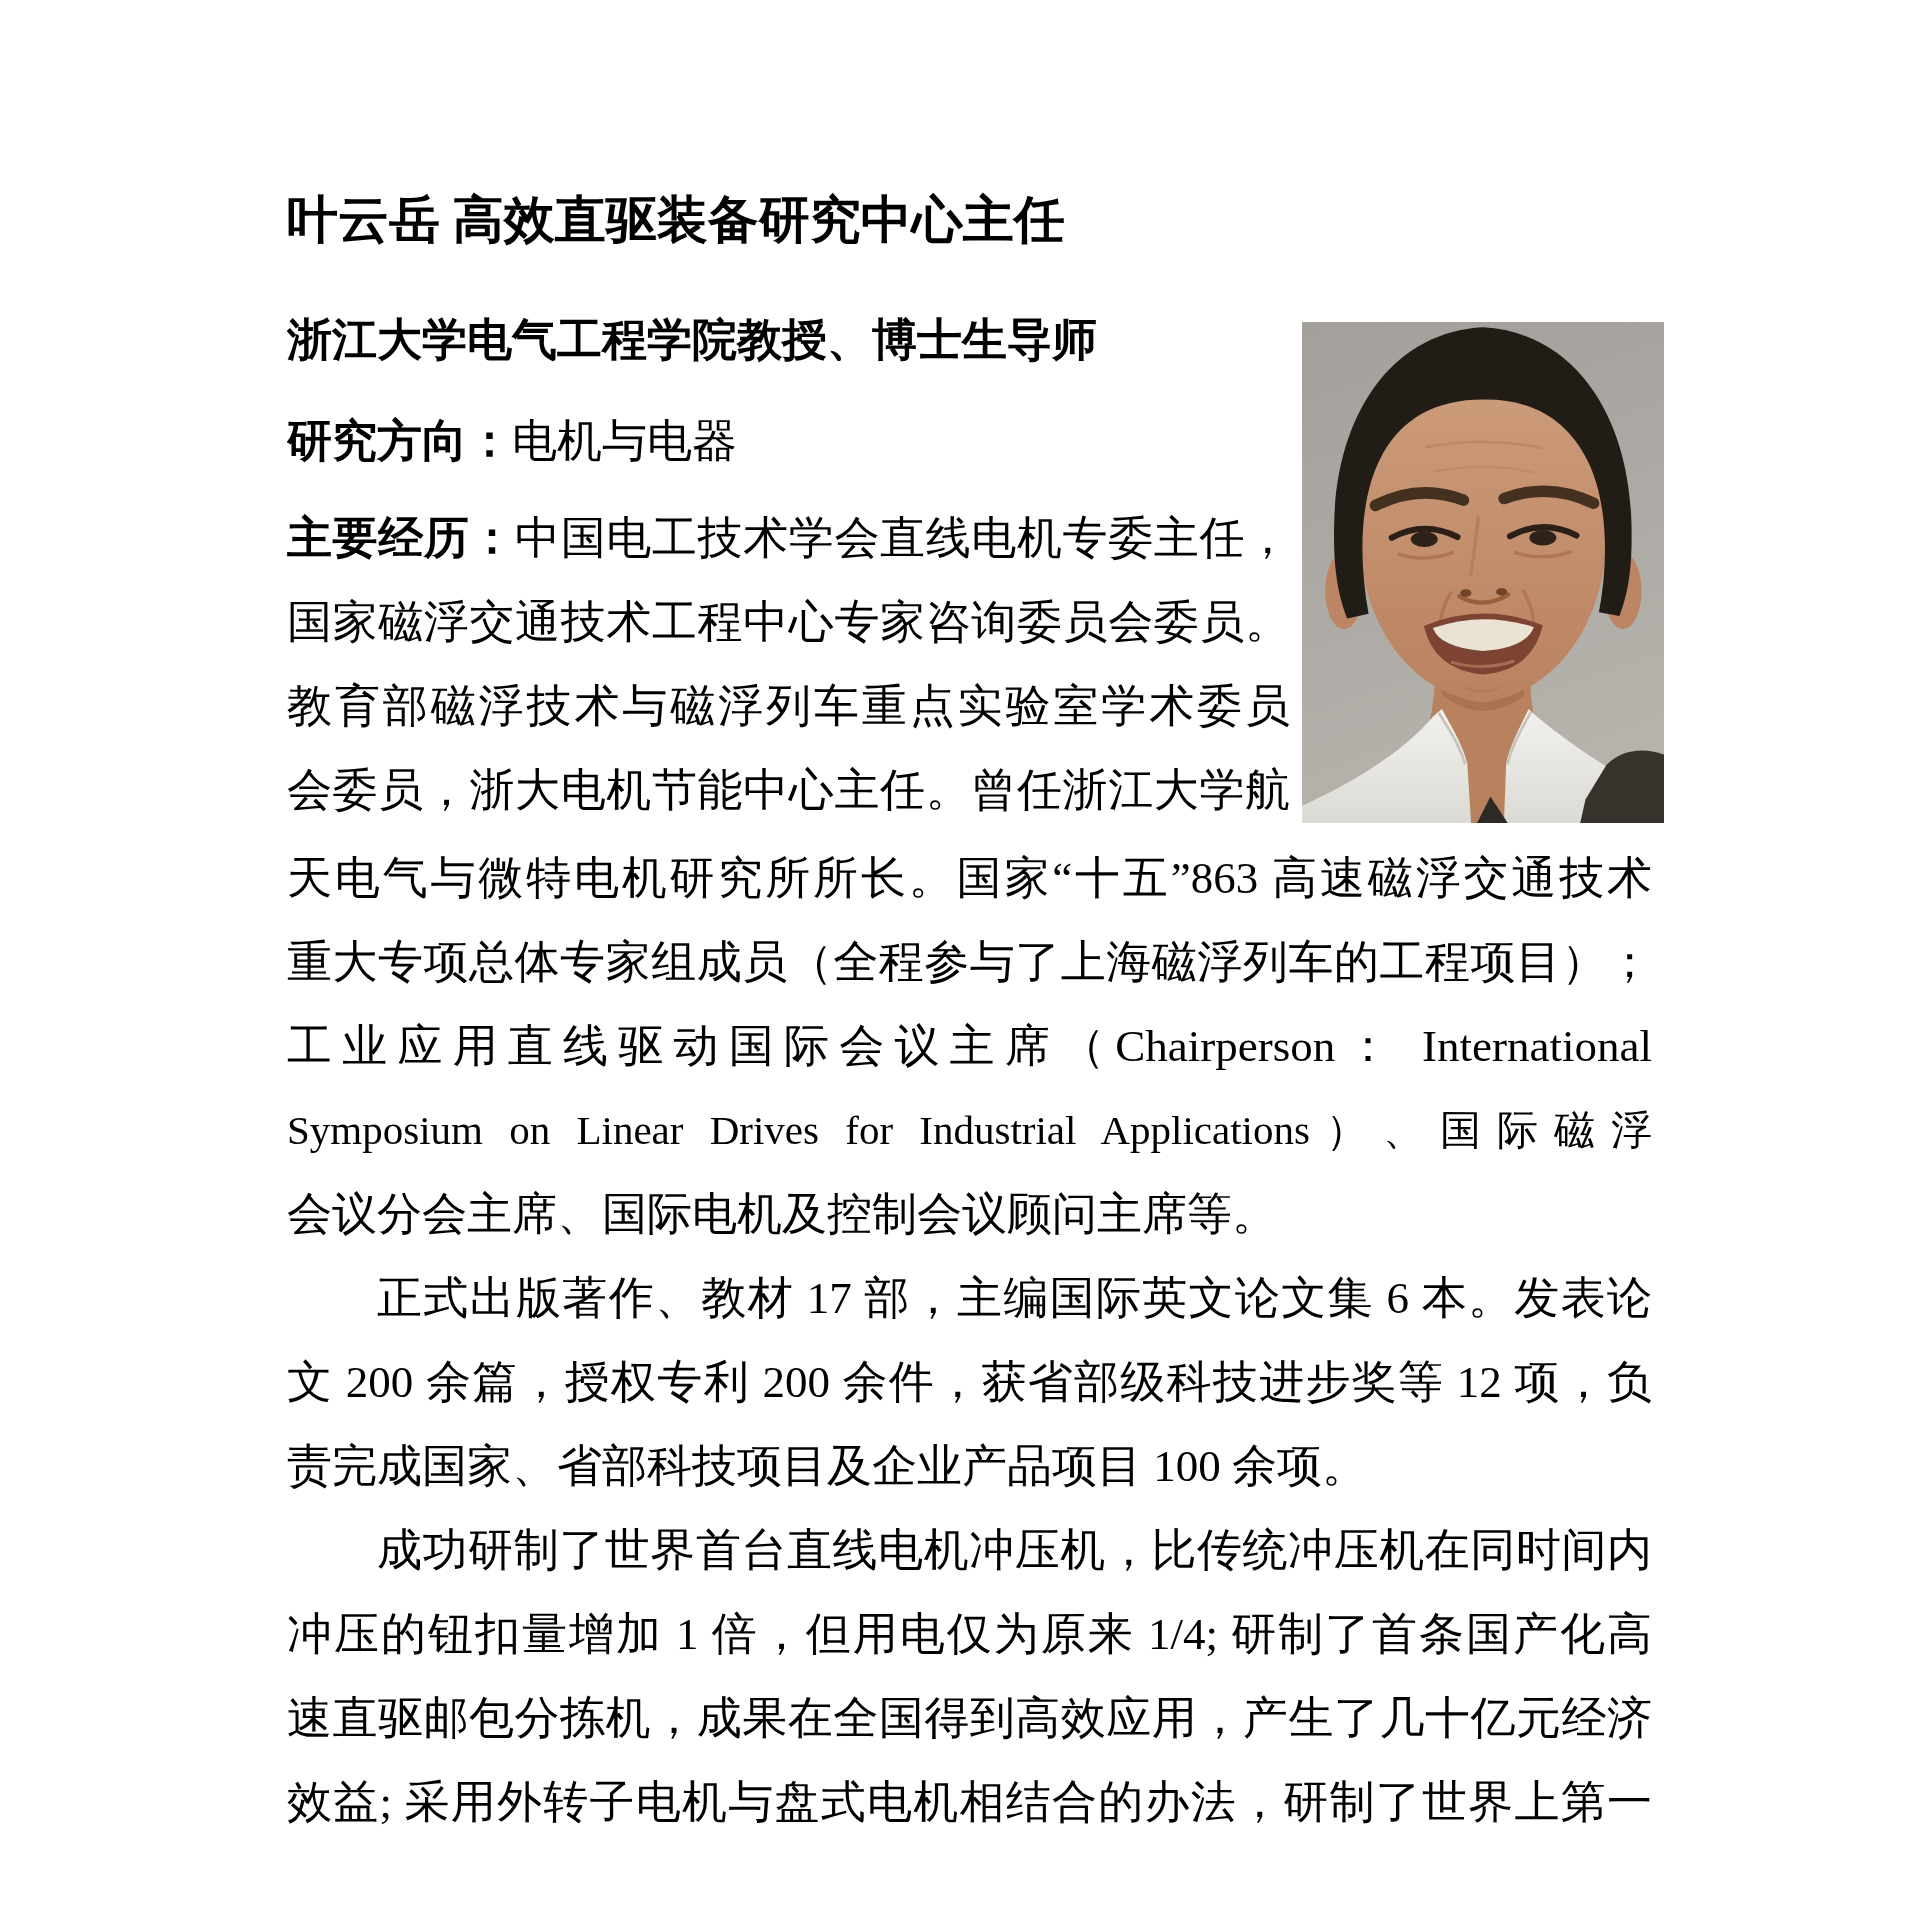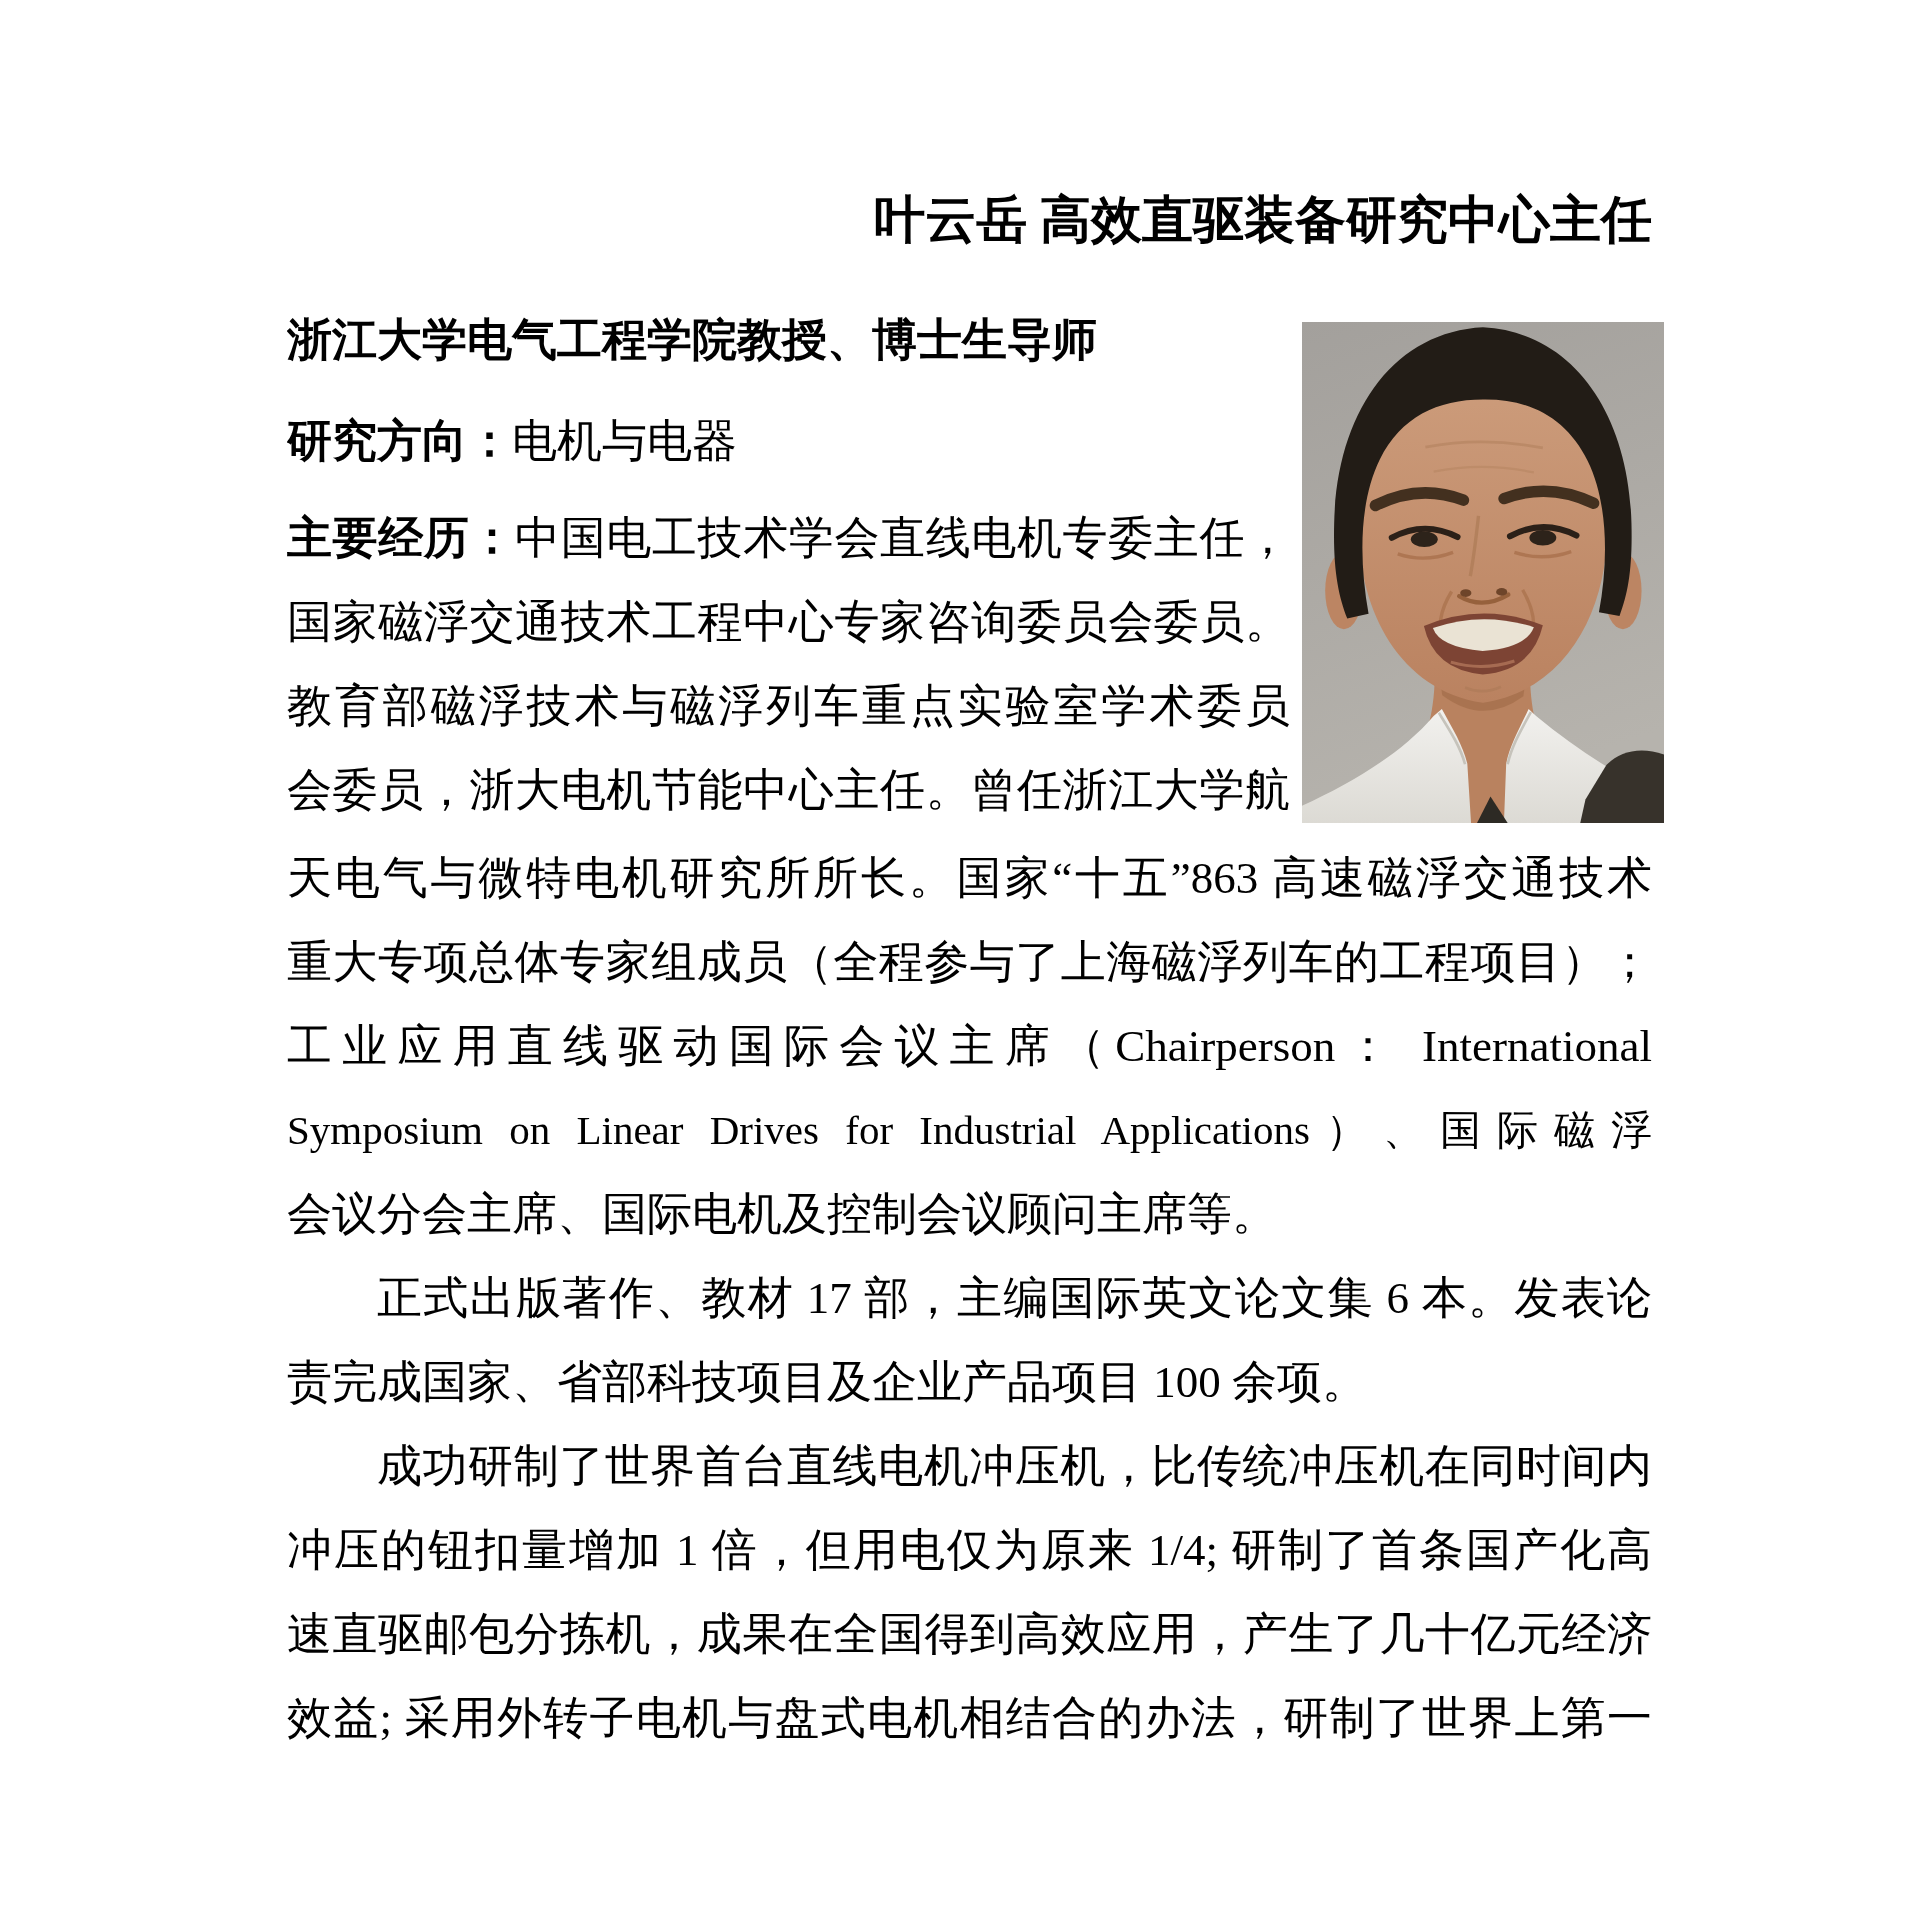--- a/index.html
+++ b/index.html
@@ -9,21 +9,21 @@
     font-family: "Liberation Serif", "DejaVu Serif", serif;
     color: #000;
     position: relative;
     overflow: hidden;
   }
   .page { position: absolute; left: 0; top: 0; width: 1911px; height: 2702px; background: #ffffff; }
   .content { position: absolute; left: 287px; top: 178px; width: 1365px; }
   .title {
     height: 84px; line-height: 84px;
     font-size: 51px; font-weight: 700;
-    text-align: right;
+    text-align: left;
     margin-bottom: 36px;
     white-space: nowrap;
   }
   .line {
     font-size: 45px;
     height: 84px; line-height: 84px;
     overflow: hidden;
   }
   .just { text-align: justify; text-align-last: justify; }
   .h { font-weight: 700; margin-bottom: 17px; }
@@ -51,20 +51,21 @@
         <div class="line narrow just"><span class="b">主要经历：</span><span>中国电工技术学会直线电机专委主任，</span></div>
         <div class="line narrow just"><span>国家磁浮交通技术工程中心专家咨询委员会委员。</span></div>
         <div class="line narrow just"><span>教育部磁浮技术与磁浮列车重点实验室学术委员</span></div>
         <div class="line narrow just"><span>会委员，浙大电机节能中心主任。曾任浙江大学航</span></div>
         <div class="line just"><span>天电气与微特电机研究所所长。国家“十五”863 高速磁浮交通技术</span></div>
         <div class="line just"><span>重大专项总体专家组成员（全程参与了上海磁浮列车的工程项目）；</span></div>
         <div class="line just"><span>工业应用直线驱动国际会议主席（Chairperson： International</span></div>
         <div class="line just fit"><span>Symposium on Linear Drives for Industrial  Applications）、国际磁浮</span></div>
         <div class="line"><span>会议分会主席、国际电机及控制会议顾问主席等。</span></div>
         <div class="line just indent"><span>正式出版著作、教材 17 部，主编国际英文论文集 6 本。发表论</span></div>
+        <div class="line just"><span>文 200 余篇，授权专利 200 余件，获省部级科技进步奖等 12 项，负</span></div>
         <div class="line"><span>责完成国家、省部科技项目及企业产品项目 100 余项。</span></div>
         <div class="line just indent"><span>成功研制了世界首台直线电机冲压机，比传统冲压机在同时间内</span></div>
         <div class="line just"><span>冲压的钮扣量增加 1 倍，但用电仅为原来 1/4; 研制了首条国产化高</span></div>
         <div class="line just"><span>速直驱邮包分拣机，成果在全国得到高效应用，产生了几十亿元经济</span></div>
         <div class="line just"><span>效益; 采用外转子电机与盘式电机相结合的办法，研制了世界上第一</span></div>
       </div>
   </div>
 
   <div class="photo">
     <svg viewBox="0 0 968 1305" preserveAspectRatio="none" xmlns="http://www.w3.org/2000/svg">

